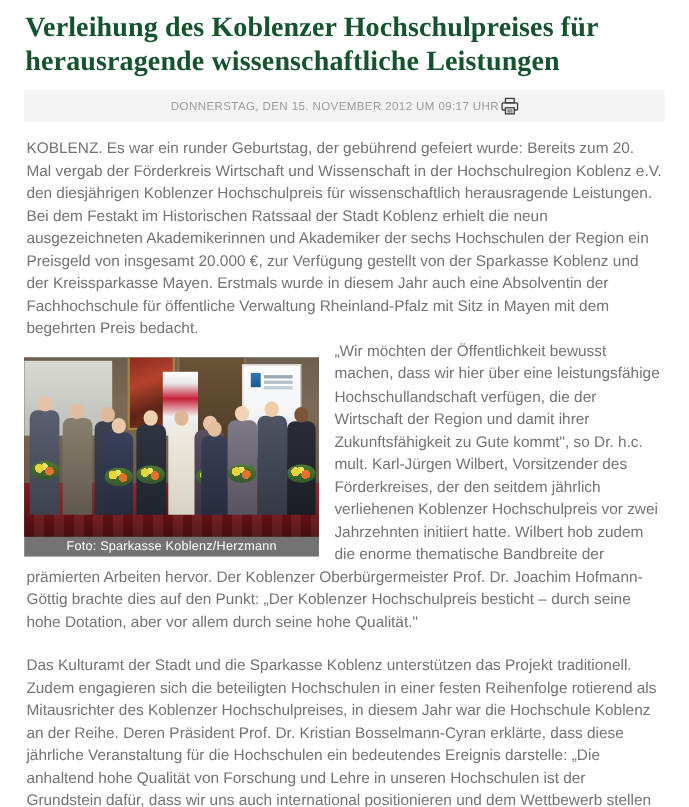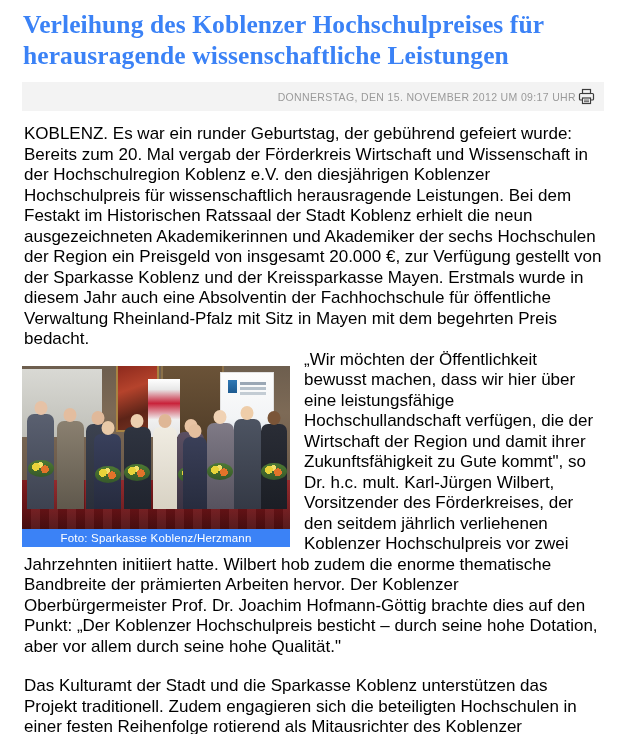--- a/index.html
+++ b/index.html
@@ -18,59 +18,59 @@
     position: relative;
     width: 626px;
     height: 734px;
     box-sizing: border-box;
     padding: 0 22px 0 22px;
   }
   
   .article-title {
     font-family: "Liberation Serif", serif;
     font-weight: bold;
-    color: #3b82f6;
+    color: #14532d;
     font-size: 25.5px;
     line-height: 31px;
     letter-spacing: 0.1px;
     margin: 9px 0 0 0;
     padding: 0 0 0 1px;
     max-width: 560px;
   }
   
   .meta-bar {
     margin-top: 11px;
     background: #f3f3f3;
     height: 29px;
     display: flex;
     align-items: center;
-    justify-content: flex-end;
+    justify-content: center;
     padding: 0 8px 0 11px;
     box-sizing: border-box;
   }
   .meta-date {
     font-size: 10.5px;
     color: #9a9a9a;
     letter-spacing: 0.35px;
     white-space: nowrap;
   }
   .print-btn {
     width: 20px;
     height: 20px;
     display: flex;
     align-items: center;
     justify-content: center;
     cursor: pointer;
   }
   .print-btn svg { display: block; }
   
   .body-text {
-    font-size: 17px;
+    font-size: 14px;
     line-height: 20.5px;
-    color: #000000;
+    color: #737373;
     text-align: left;
     margin: 0;
     padding: 0 2px 0 2px;
   }
   .para-intro { margin-top: 13px; }
   .para-after-float { }
   .para-tail { margin-top: 0px; }
   
   .figure {
     float: left;
@@ -83,21 +83,21 @@
     width: 268px;
     height: 163px;
     overflow: hidden;
     background: #2d2320;
   }
   .photo-inner {
     position: absolute;
     inset: 0;
   }
   .caption {
-    background: #3b82f6;
+    background: #737373;
     color: #ffffff;
     font-size: 11.5px;
     line-height: 18px;
     height: 18px;
     text-align: center;
     letter-spacing: 0.2px;
     width: 268px;
     box-sizing: border-box;
   }
   .clearfix::after { content: ""; display: table; clear: both; }

